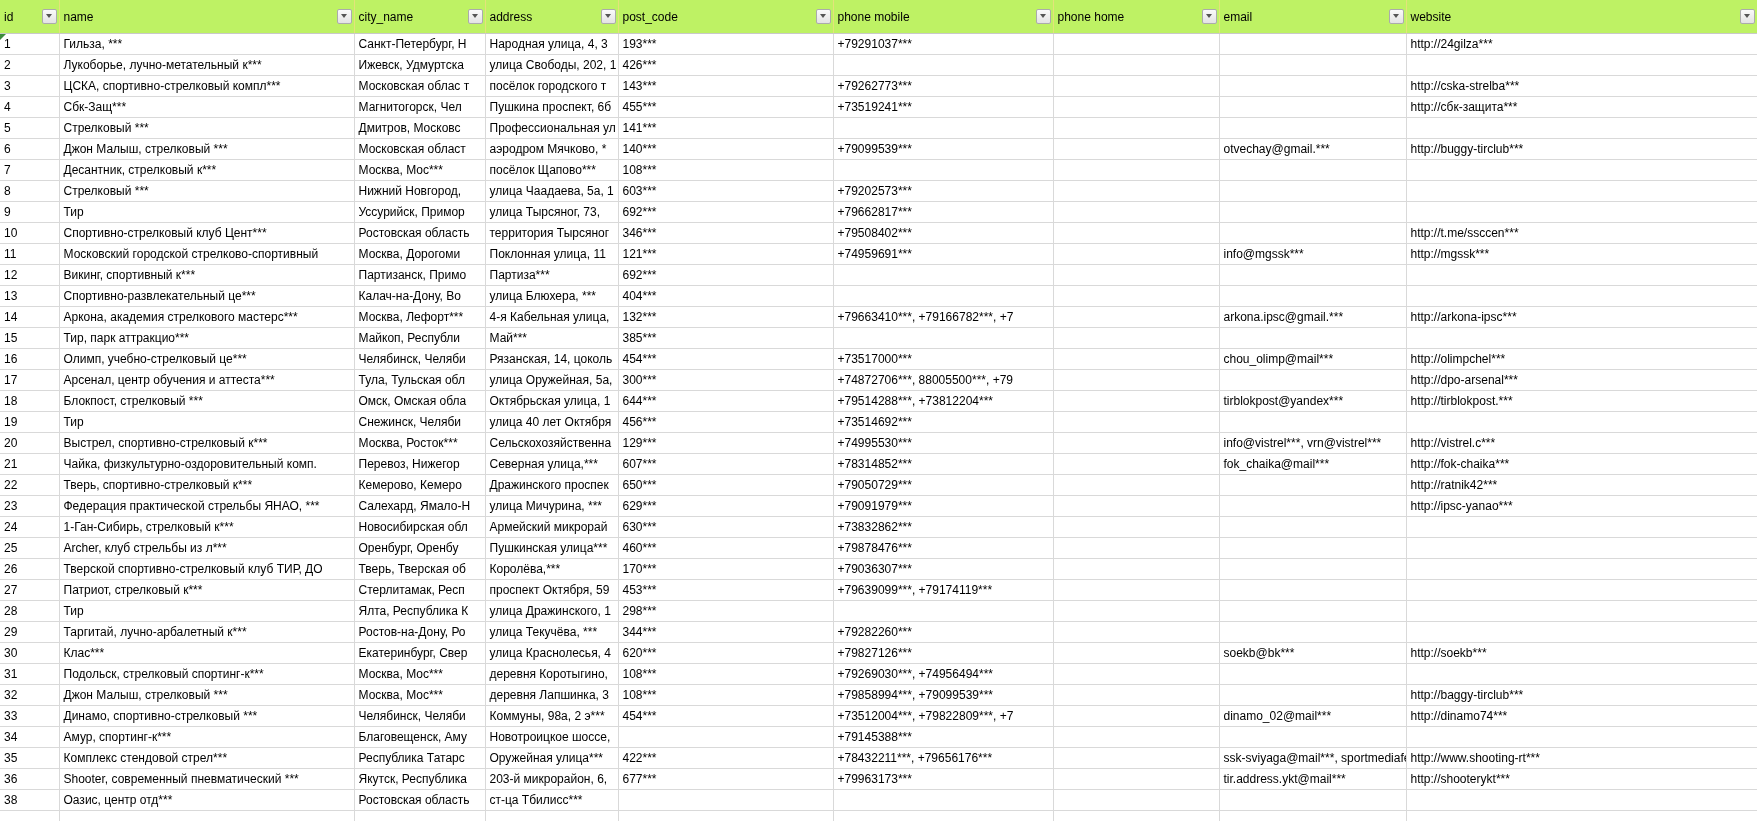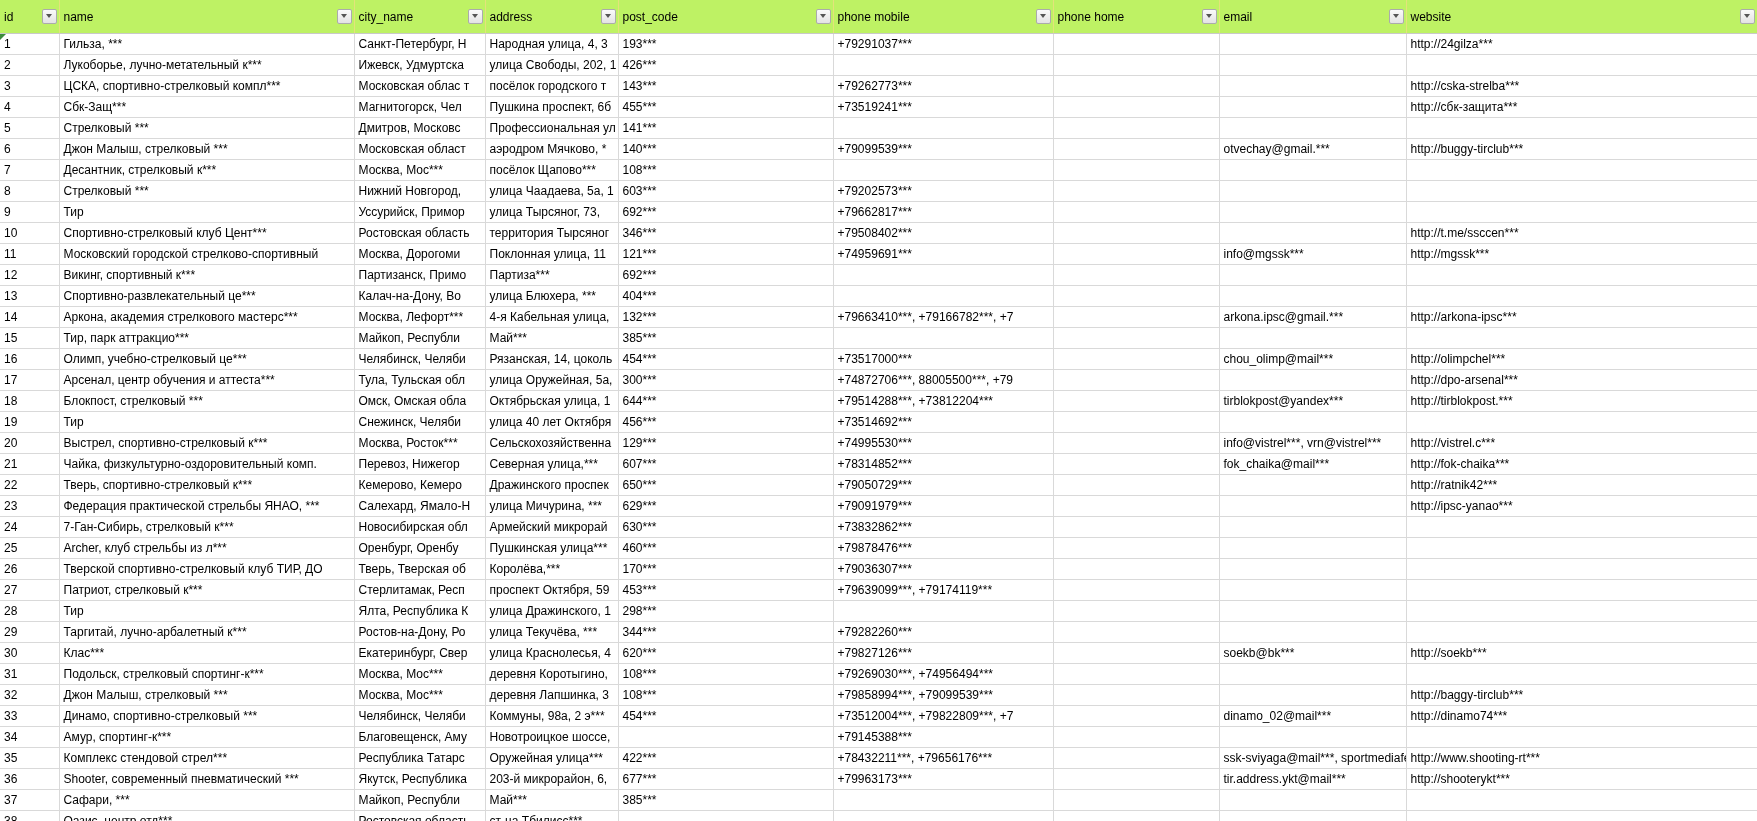--- a/index.html
+++ b/index.html
@@ -334,21 +334,21 @@
         <td><span>Салехард, Ямало-Н</span></td>
         <td><span>улица Мичурина, ***</span></td>
         <td><span>629***</span></td>
         <td><span>+79091979***</span></td>
         <td><span></span></td>
         <td><span></span></td>
         <td><span>http://ipsc-yanao***</span></td>
       </tr>
       <tr>
         <td><span>24</span></td>
-        <td><span>7-Ган-Сибирь, стрелковый к***</span></td>
+        <td><span>1-Ган-Сибирь, стрелковый к***</span></td>
         <td><span>Новосибирская обл</span></td>
         <td><span>Армейский микрорай</span></td>
         <td><span>630***</span></td>
         <td><span>+73832862***</span></td>
         <td><span></span></td>
         <td><span></span></td>
         <td><span></span></td>
       </tr>
       <tr>
         <td><span>25</span></td>
@@ -476,31 +476,20 @@
         <td><span>Shooter, современный пневматический ***</span></td>
         <td><span>Якутск, Республика</span></td>
         <td><span>203-й микрорайон, 6,</span></td>
         <td><span>677***</span></td>
         <td><span>+79963173***</span></td>
         <td><span></span></td>
         <td><span>tir.address.ykt@mail***</span></td>
         <td><span>http://shooterykt***</span></td>
       </tr>
       <tr>
-        <td><span>37</span></td>
-        <td><span>Сафари, ***</span></td>
-        <td><span>Майкоп, Республи</span></td>
-        <td><span>Май***</span></td>
-        <td><span>385***</span></td>
-        <td><span></span></td>
-        <td><span></span></td>
-        <td><span></span></td>
-        <td><span></span></td>
-      </tr>
-      <tr>
         <td><span>38</span></td>
         <td><span>Оазис, центр отд***</span></td>
         <td><span>Ростовская область</span></td>
         <td><span>ст-ца Тбилисс***</span></td>
         <td><span></span></td>
         <td><span></span></td>
         <td><span></span></td>
         <td><span></span></td>
         <td><span></span></td>
       </tr>

